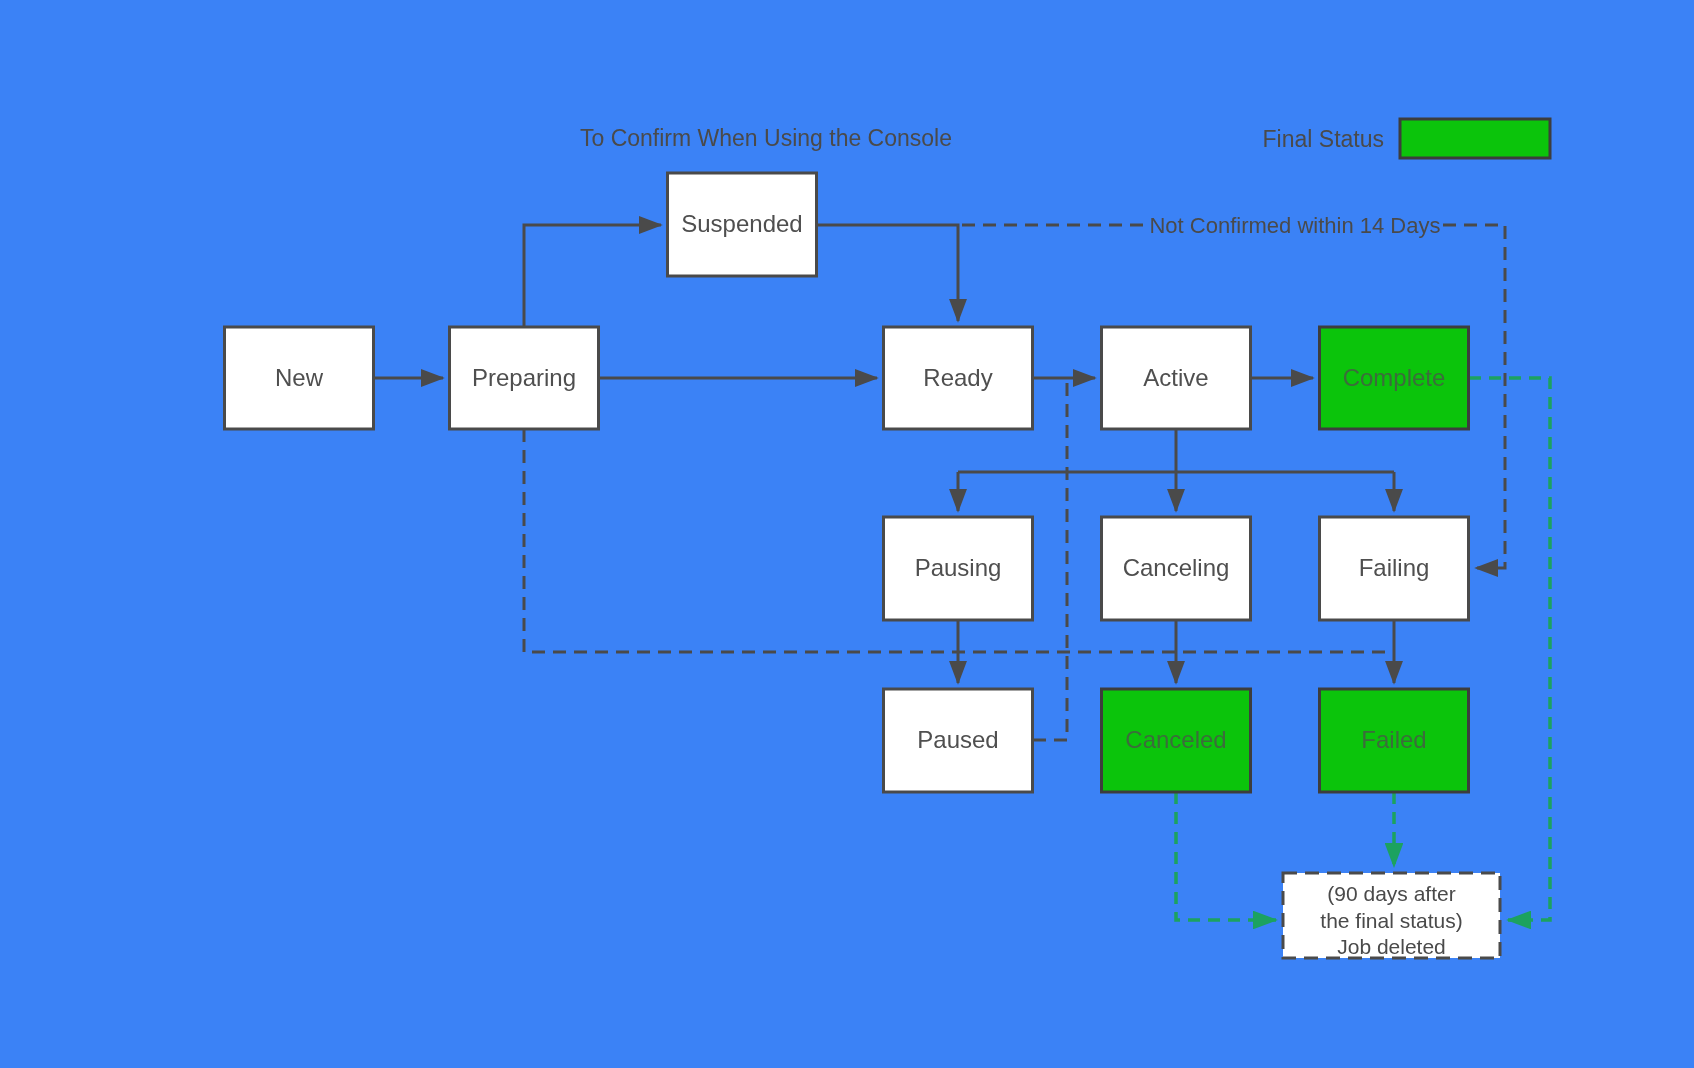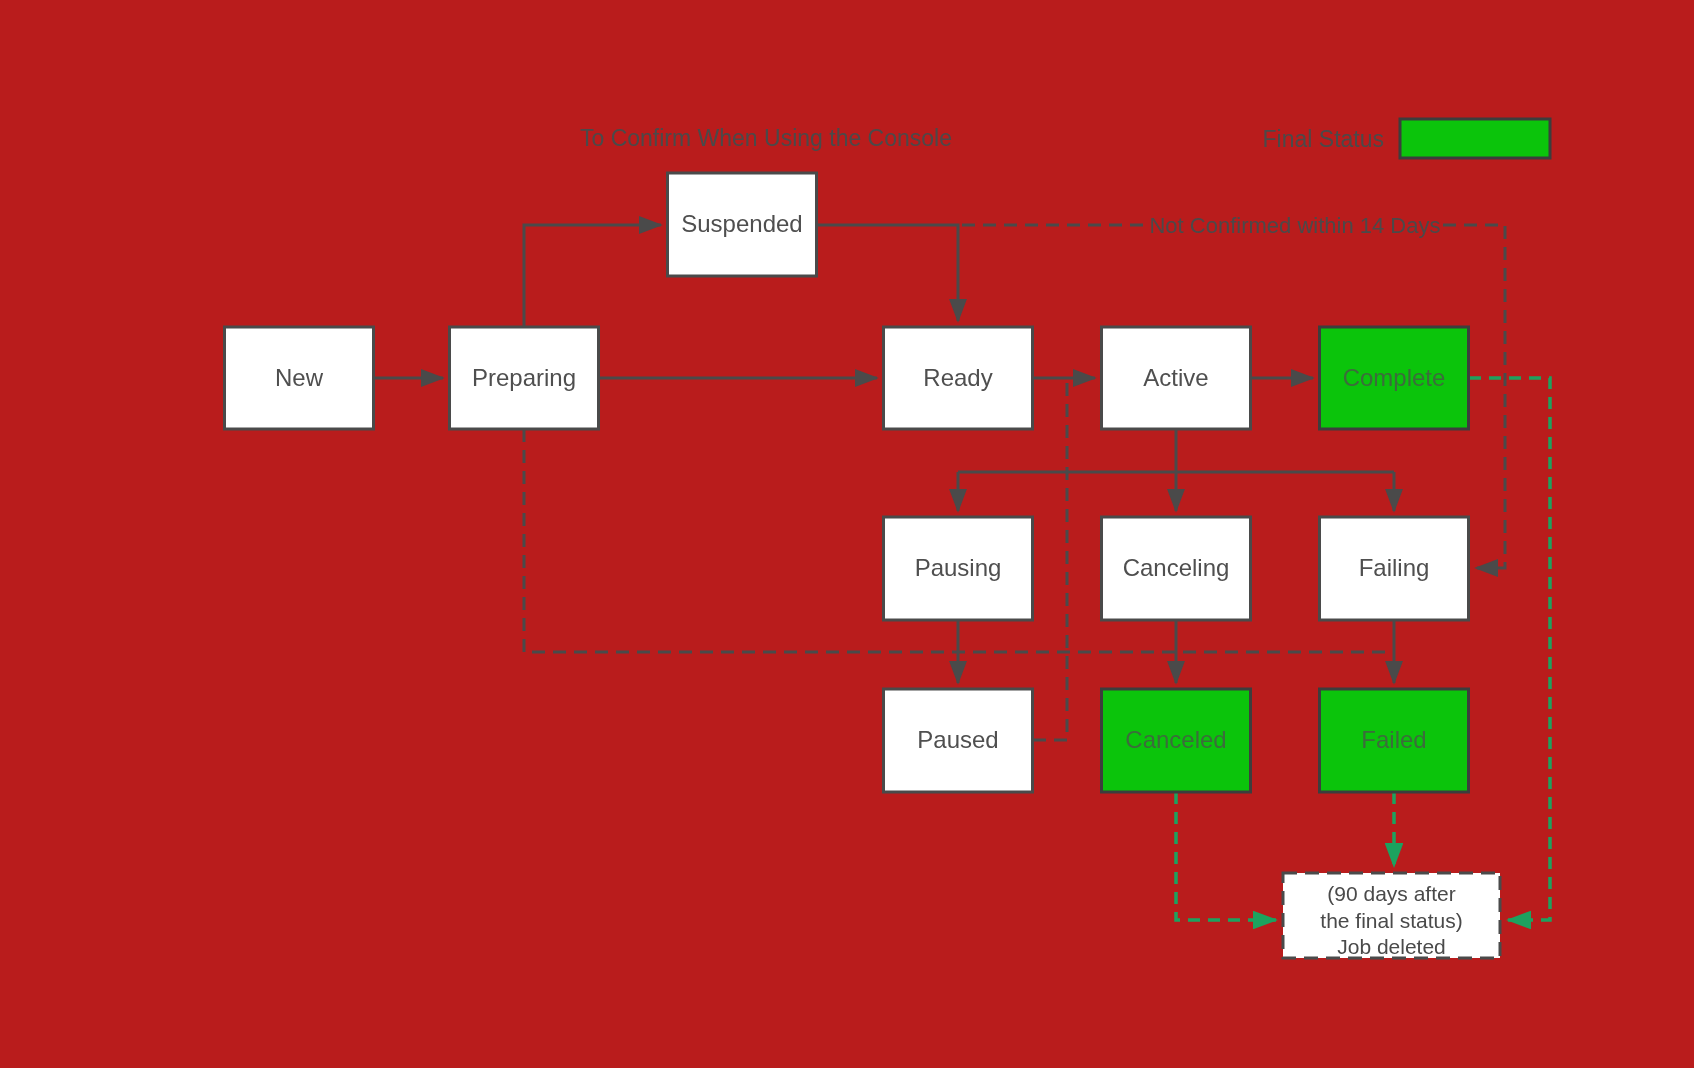--- a/index.html
+++ b/index.html
@@ -1,16 +1,16 @@
 <!DOCTYPE html>
 <html><head>
 <meta charset="utf-8">
 <style>
   html,body{margin:0;padding:0;background:#ffffff;}
-  .stage{position:relative;width:1694px;height:1068px;background:#b91c1c;overflow:hidden;
+  .stage{position:relative;width:1694px;height:1068px;background:#3b82f6;overflow:hidden;
          font-family:"Liberation Sans",sans-serif;}
   svg text{font-family:"Liberation Sans",sans-serif;fill:#4f4f4f;}
   .node-rect{fill:#ffffff;stroke:#4a4a4a;stroke-width:3;}
   .final-rect{fill:#0bc40b;stroke:#3d3d3d;stroke-width:3;}
   .node-label{font-size:24px;text-anchor:middle;}
   .final-label{fill:#3c6c3c;}
   .solid{stroke:#4a4a4a;stroke-width:3;fill:none;}
   .ddash{stroke:#4a4a4a;stroke-width:3;fill:none;stroke-dasharray:13 8;}
   .gdash{stroke:#1ca25f;stroke-width:3.5;fill:none;stroke-dasharray:12 8;}
   .jobbox{fill:#ffffff;stroke:#4a4a4a;stroke-width:3;stroke-dasharray:14 8;}

